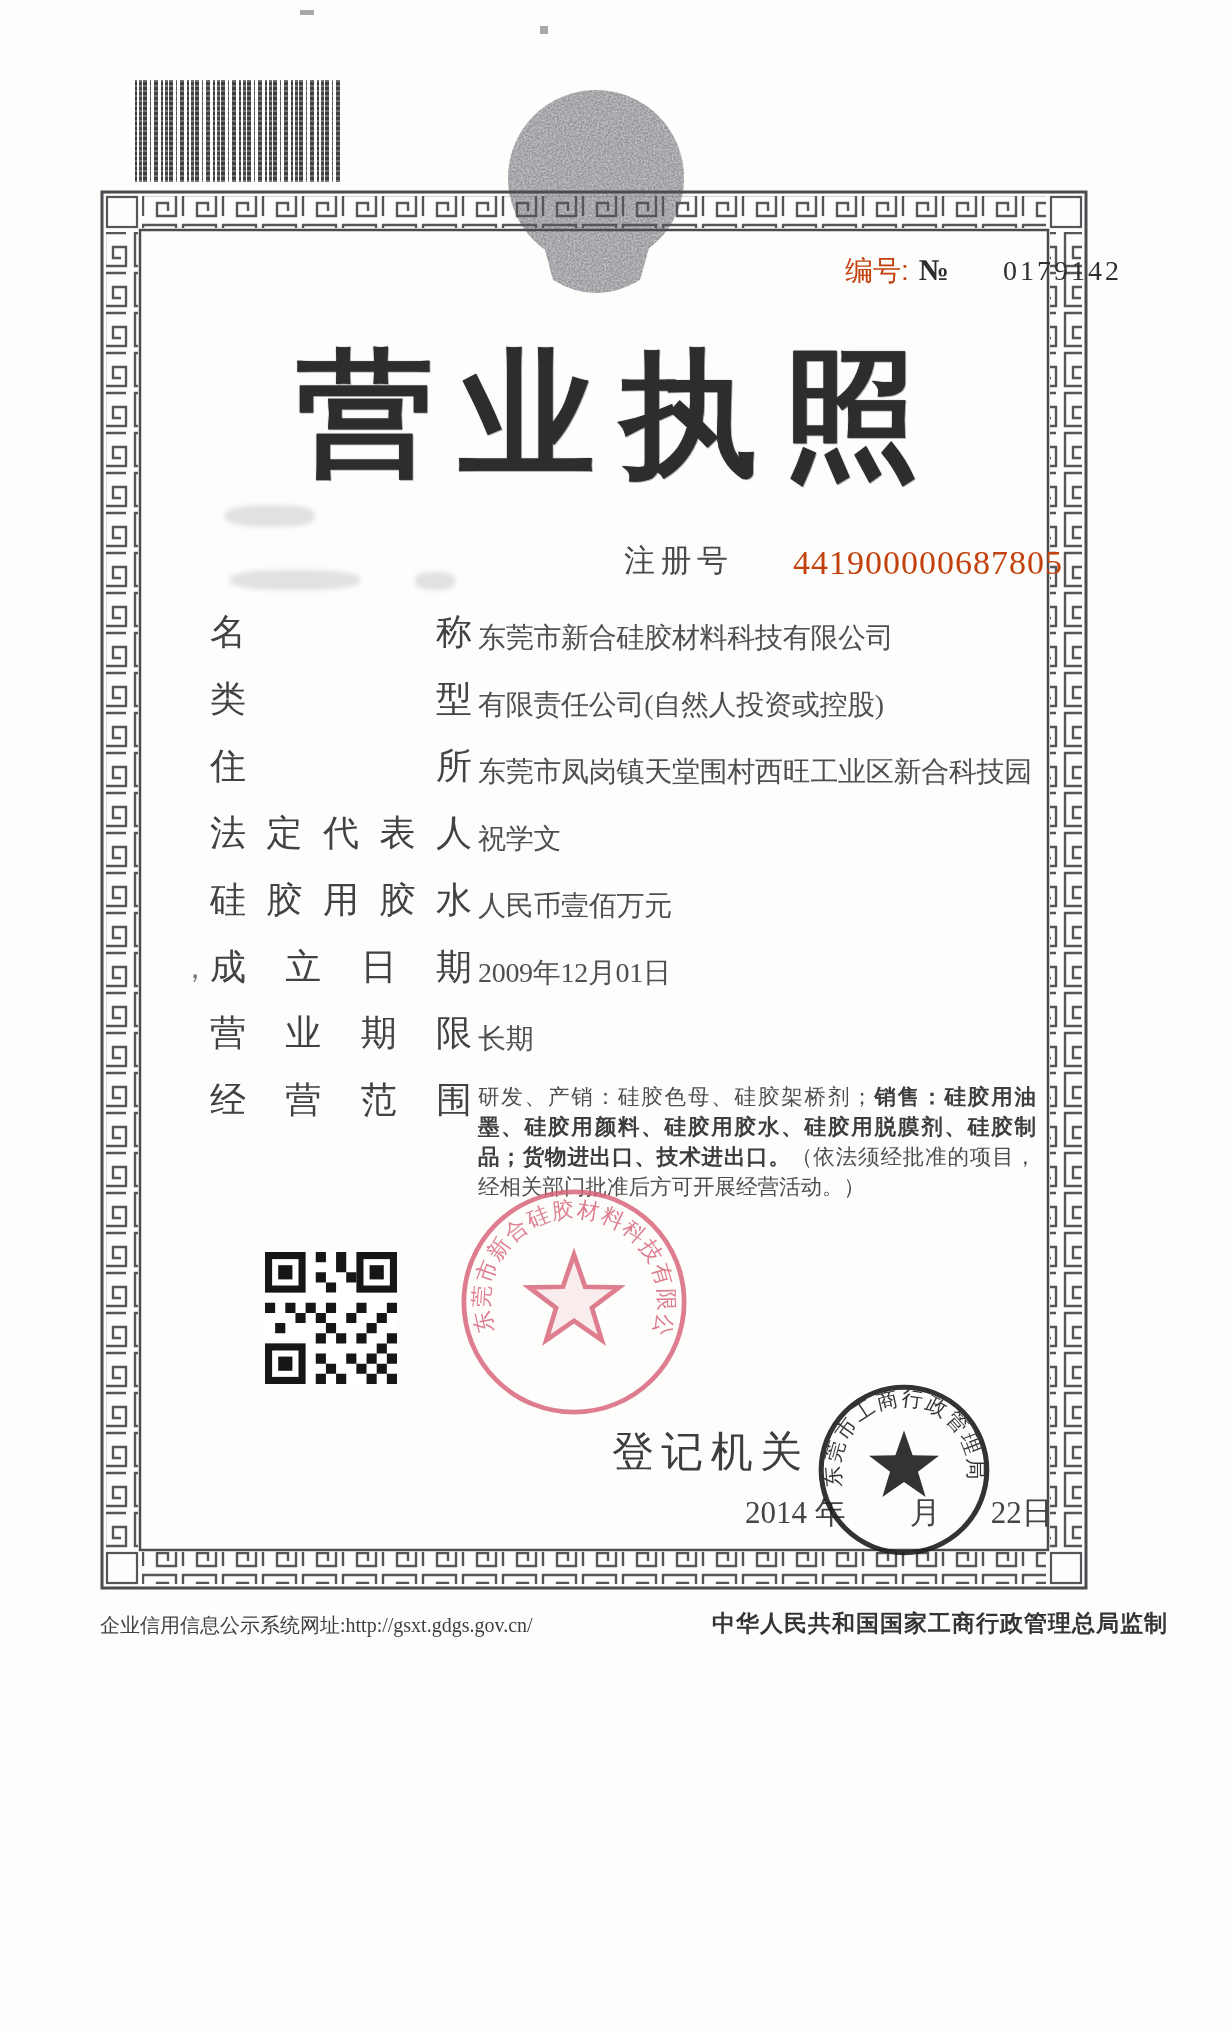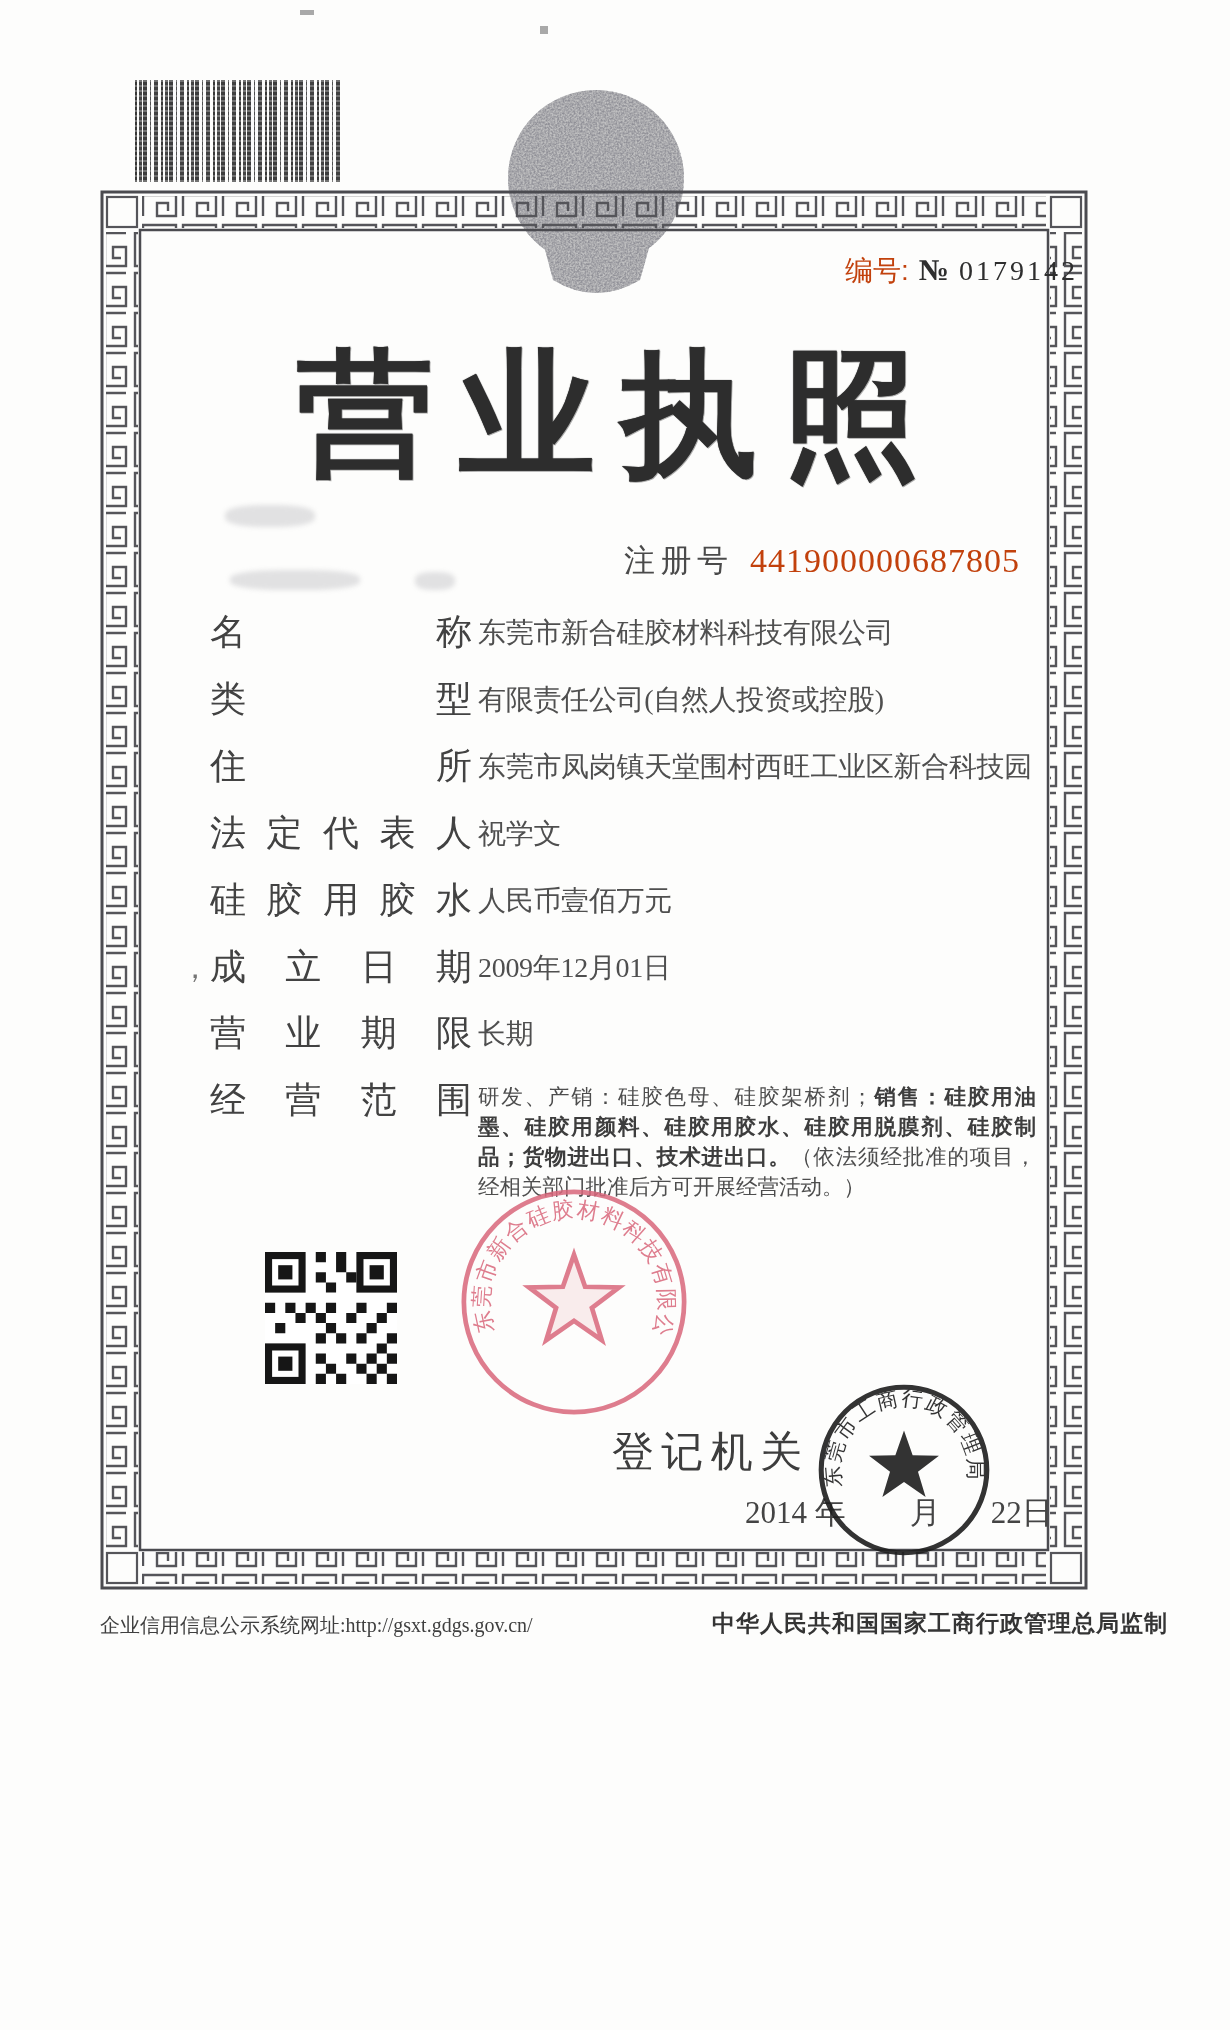--- a/index.html
+++ b/index.html
@@ -24,43 +24,43 @@
   
   .emblem{left:503px;top:82px;width:188px;height:218px;}
 
   
   .frame{left:100px;top:190px;width:988px;height:1400px;}
 
   
   .serial{left:845px;top:252px;display:flex;align-items:baseline;gap:10px;}
   .serial .lbl{font-size:28px;color:#c2410c;}
   .serial .sym{font-family:"Liberation Serif",serif;font-weight:bold;font-size:30px;color:#2e2e2e;}
-  .serial .num{font-family:"Liberation Serif",serif;font-size:28px;letter-spacing:3px;color:#2e2e2e;}
+  .serial .num{font-family:"Liberation Serif",serif;font-size:28px;letter-spacing:3px;color:#2e2e2e;margin-left:44px;}
 
   
   .title{
     left:275px;top:336px;width:670px;text-align:right;
     font-size:136px;line-height:1.15;font-weight:900;letter-spacing:26px;
     color:#2d2d2d;text-shadow:0 0 1px #2d2d2d, 1px 1px 0 rgba(45,45,45,.35);
     white-space:nowrap;
   }
 
   
-  .regline{left:624px;top:540px;display:flex;align-items:center;}
+  .regline{left:624px;top:540px;display:flex;align-items:flex-end;gap:43px;}
   .regline .jlabel{width:104px;font-size:31px;color:#4a4a4a;}
   .regline .val{margin-left:22px;font-family:"Liberation Serif",serif;font-size:34px;letter-spacing:1px;color:#c2410c;}
 
   .jlabel{
     display:block;text-align:justify;text-align-last:justify;
     -moz-text-align-last:justify;text-justify:inter-character;
     white-space:normal;
   }
 
   
-  .row{position:absolute;left:210px;display:flex;align-items:center;}
+  .row{position:absolute;left:210px;display:flex;align-items:flex-end;}
   .row .jlabel{width:262px;font-size:36px;font-weight:500;color:#424242;flex:0 0 262px;}
   .row .val{
     margin-left:6px;width:600px;
     font-family:"Liberation Serif",serif;font-size:28px;color:#4f4f4f;
     white-space:nowrap;letter-spacing:-0.3px;
   }
 
   
   .scope{
     left:478px;top:1082px;width:558px;

